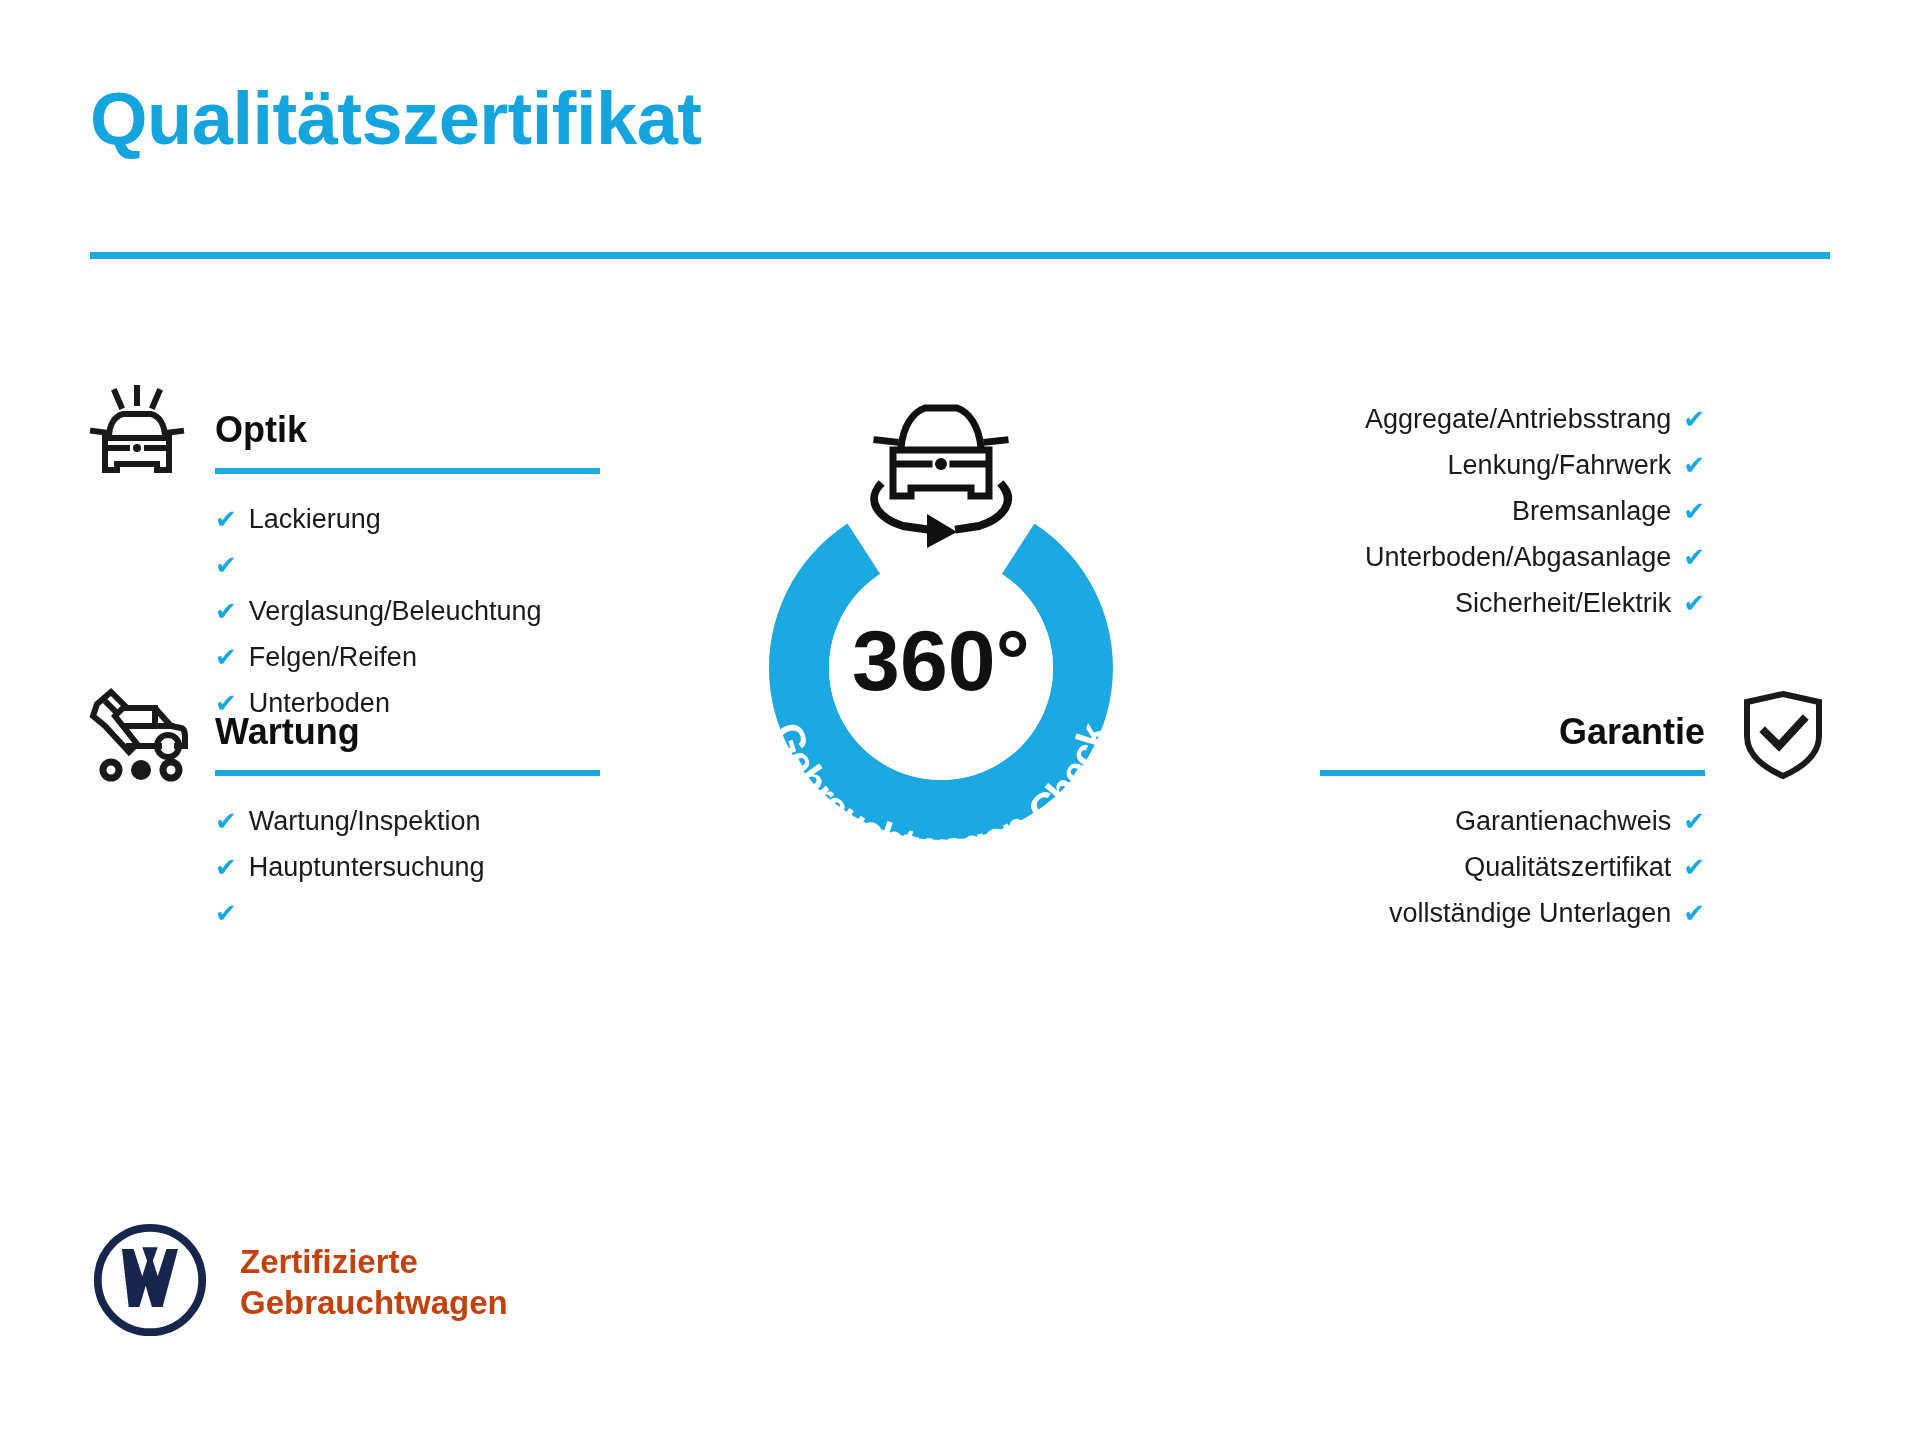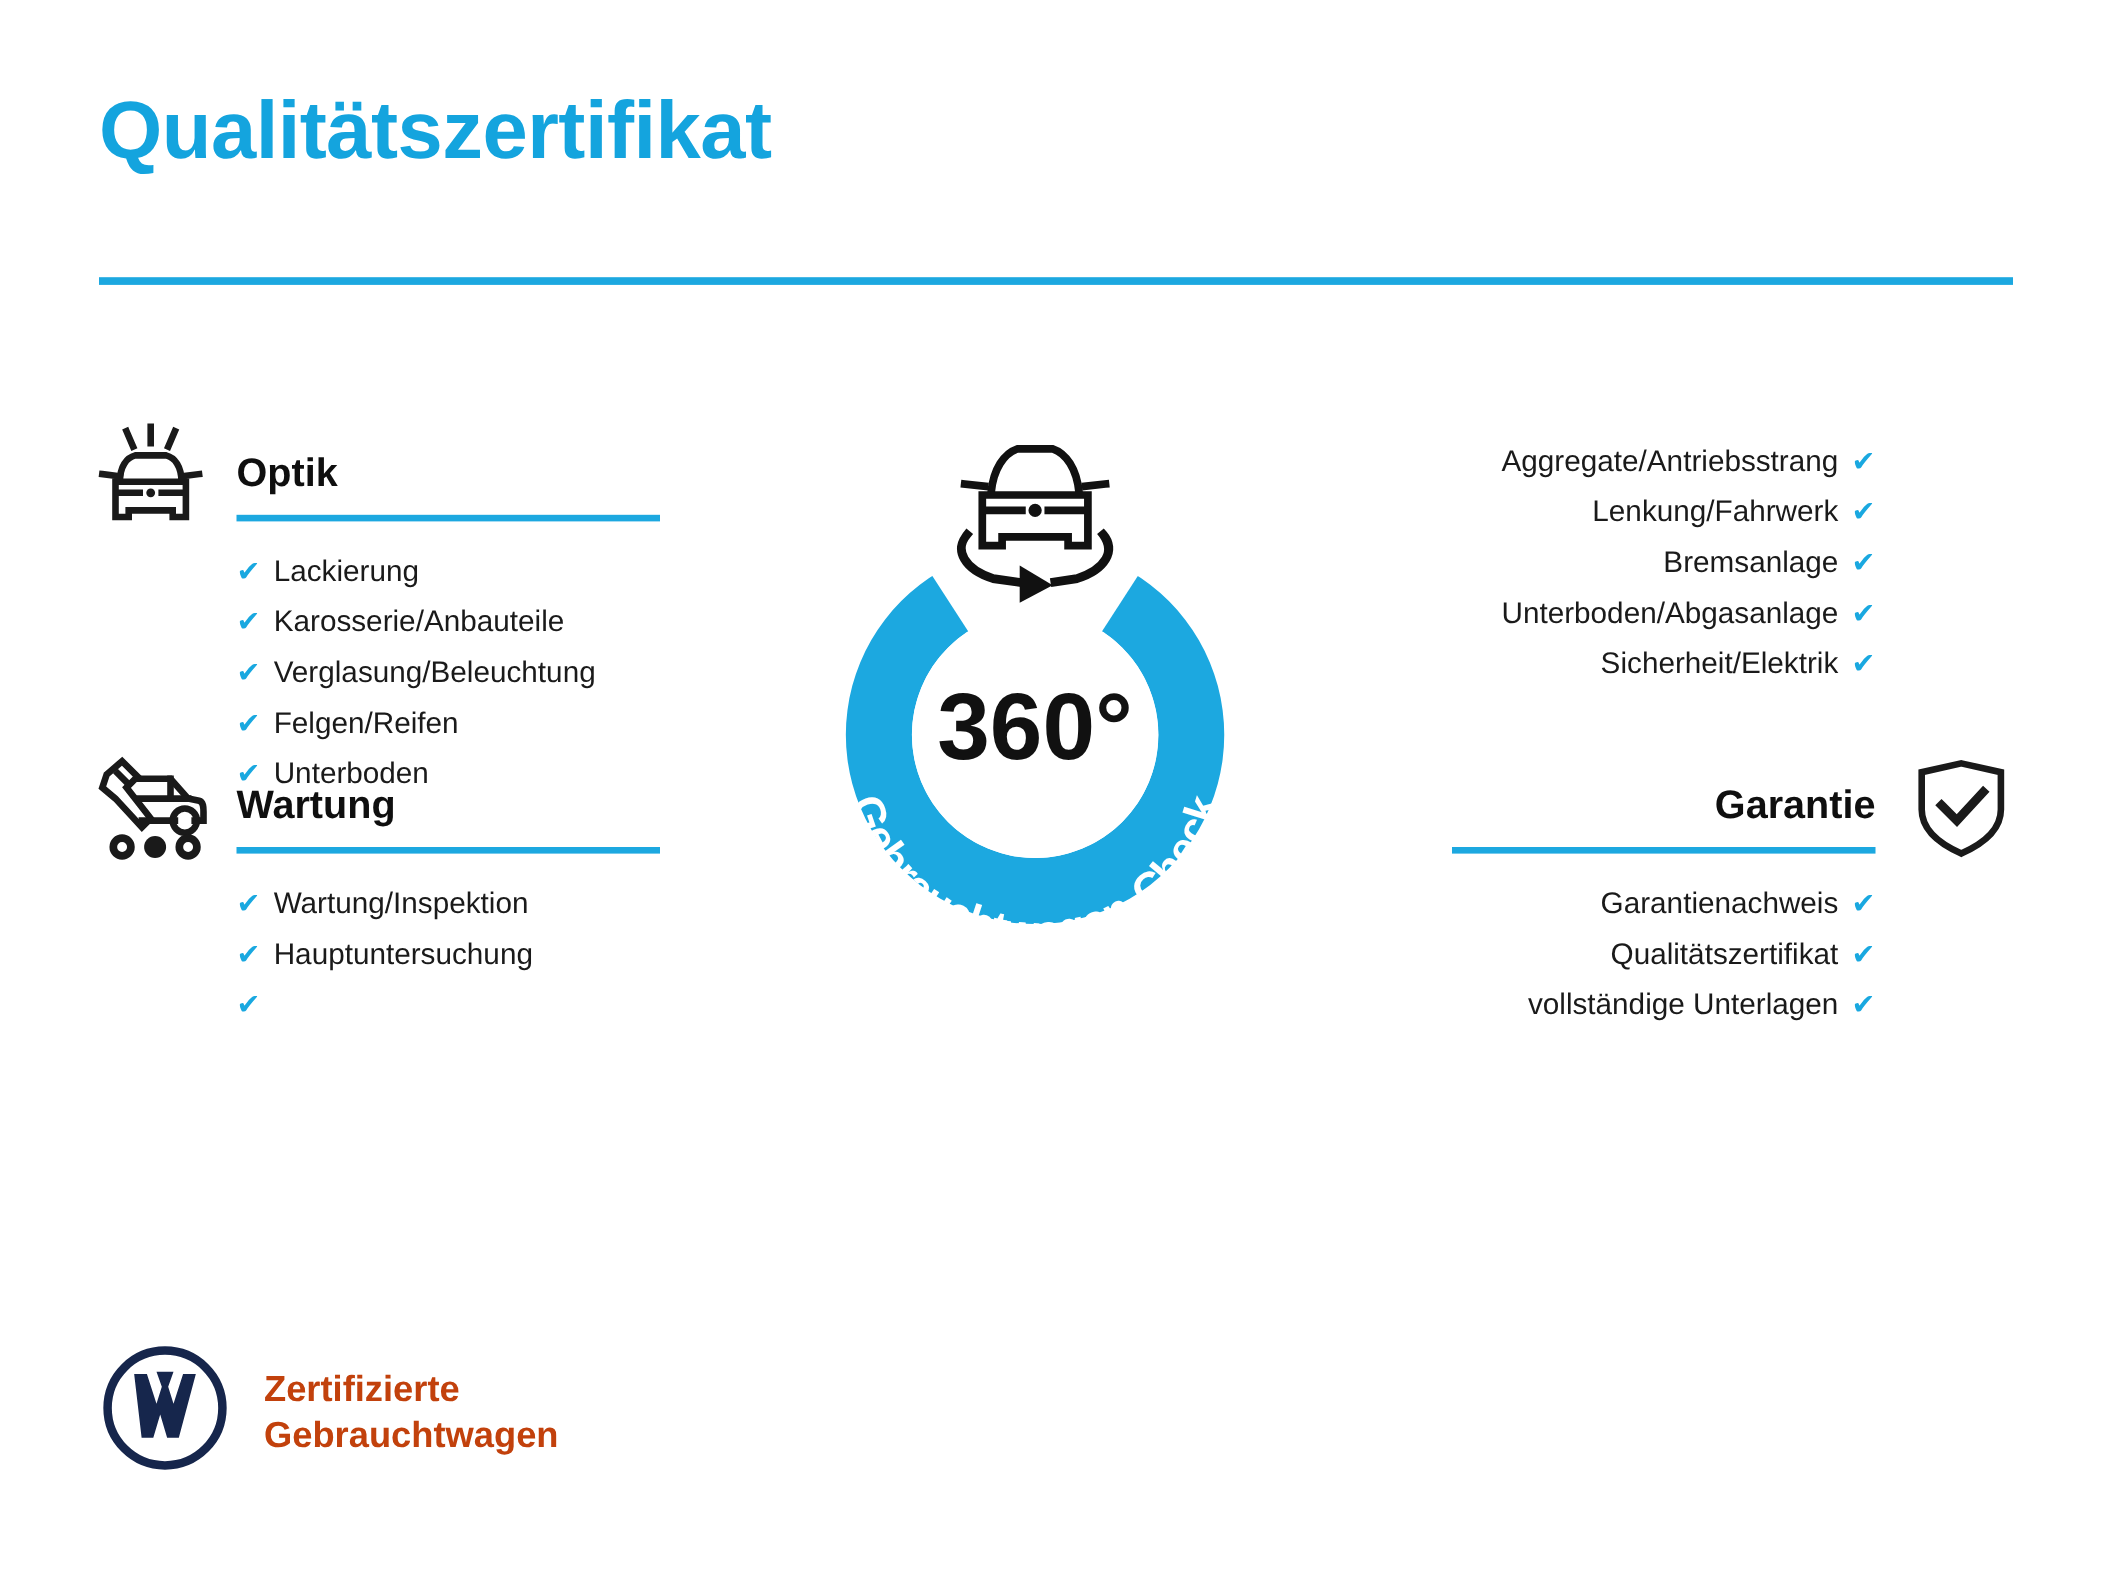--- a/index.html
+++ b/index.html
@@ -183,21 +183,20 @@
       <div class="quad-title">Optik</div>
       <div class="quad-underline"></div>
     </div>
     <ul class="quad-list">
       <li>
         <span class="check">✔</span>
         <span>Lackierung</span>
       </li>
       <li>
         <span class="check">✔</span>
-        <span>Karosserie/Anbauteile</span>
       </li>
       <li>
         <span class="check">✔</span>
         <span>Verglasung/Beleuchtung</span>
       </li>
       <li>
         <span class="check">✔</span>
         <span>Felgen/Reifen</span>
       </li>
       <li>

